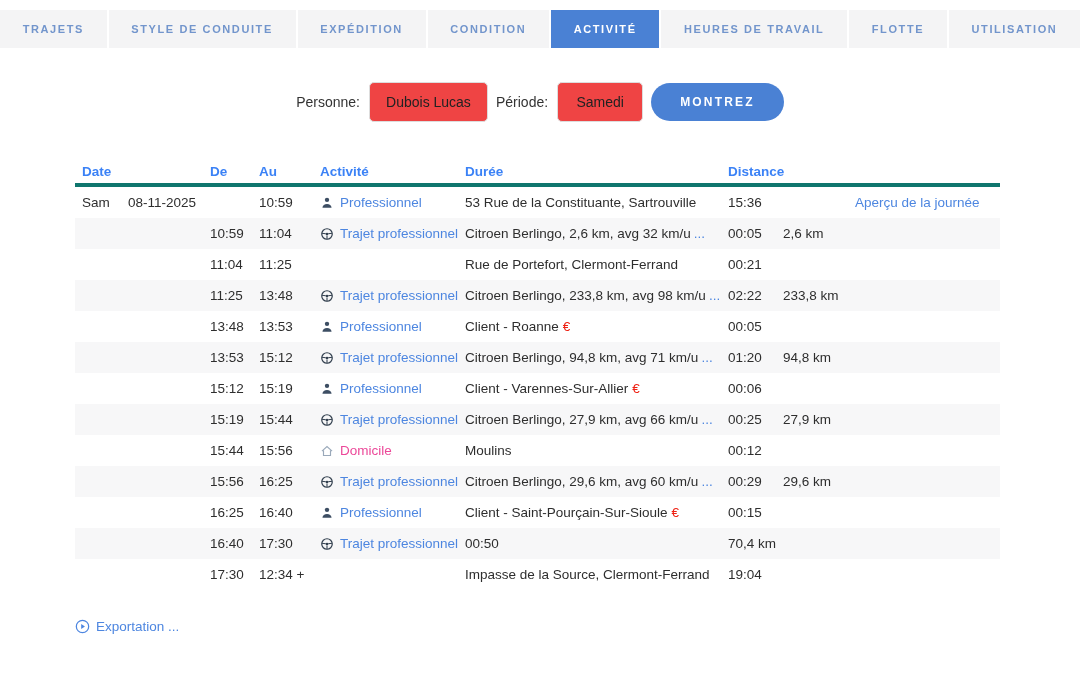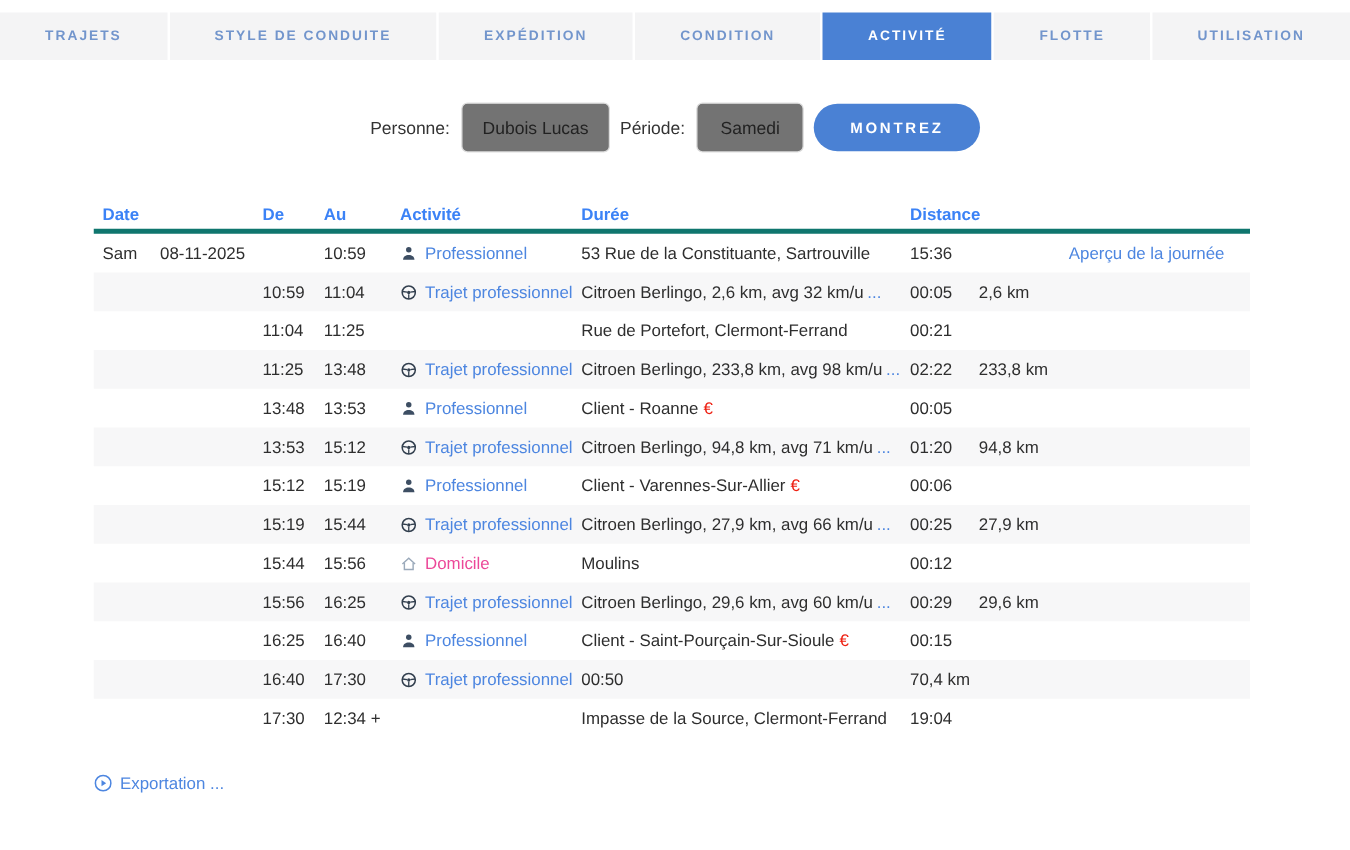--- a/index.html
+++ b/index.html
@@ -11,21 +11,21 @@
   .tab { flex: 1 1 auto; display: flex; align-items: center; justify-content: center;
     background: #f4f4f5; color: #7295cc; font-size: 11px; font-weight: bold;
     letter-spacing: 1.6px; text-transform: uppercase; cursor: pointer; white-space: nowrap;
     padding: 0 14px; }
   .tab.active { background: #4a81d4; color: #ffffff; }
 
   
   .filterbar { display: flex; align-items: center; justify-content: center;
     margin-top: 34px; height: 40px; }
   .filter-label { font-size: 14px; color: #333; margin-right: 9px; }
-  .filter-box { height: 40px; border: 1px solid #ddd; border-radius: 5px; background: #737373;
+  .filter-box { height: 40px; border: 1px solid #ddd; border-radius: 5px; background: #ef4444;
     font-size: 14px; color: #222; text-align: center; }
   .box-personne { width: 119px; margin-right: 8px; }
   .box-periode { width: 86px; margin-right: 8px; }
   .btn-show { height: 38px; padding: 0 29px; border: none; border-radius: 19px;
     background: #4a81d4; color: #fff; font-size: 12px; font-weight: bold;
     letter-spacing: 2.2px; cursor: pointer; font-family: inherit; }
 
   
   .table { margin: 37px 80px 0 75px; }
   .trow { display: grid;
@@ -55,20 +55,21 @@
 </style>
 </head>
 <body>
 
 <nav class="tabbar" id="tabbar">
     <div class="tab">TRAJETS</div>
     <div class="tab">STYLE DE CONDUITE</div>
     <div class="tab">EXPÉDITION</div>
     <div class="tab">CONDITION</div>
     <div class="tab active">ACTIVITÉ</div>
+    <div class="tab">HEURES DE TRAVAIL</div>
     <div class="tab">FLOTTE</div>
     <div class="tab">UTILISATION</div>
   </nav>
 
 <div class="filterbar">
   <span class="filter-label">Personne:</span>
   <input class="filter-box box-personne" type="text" value="Dubois Lucas" style="">
   <span class="filter-label">Période:</span>
   <input class="filter-box box-periode" type="text" value="Samedi" style="">
   <button class="btn-show">MONTREZ</button>

